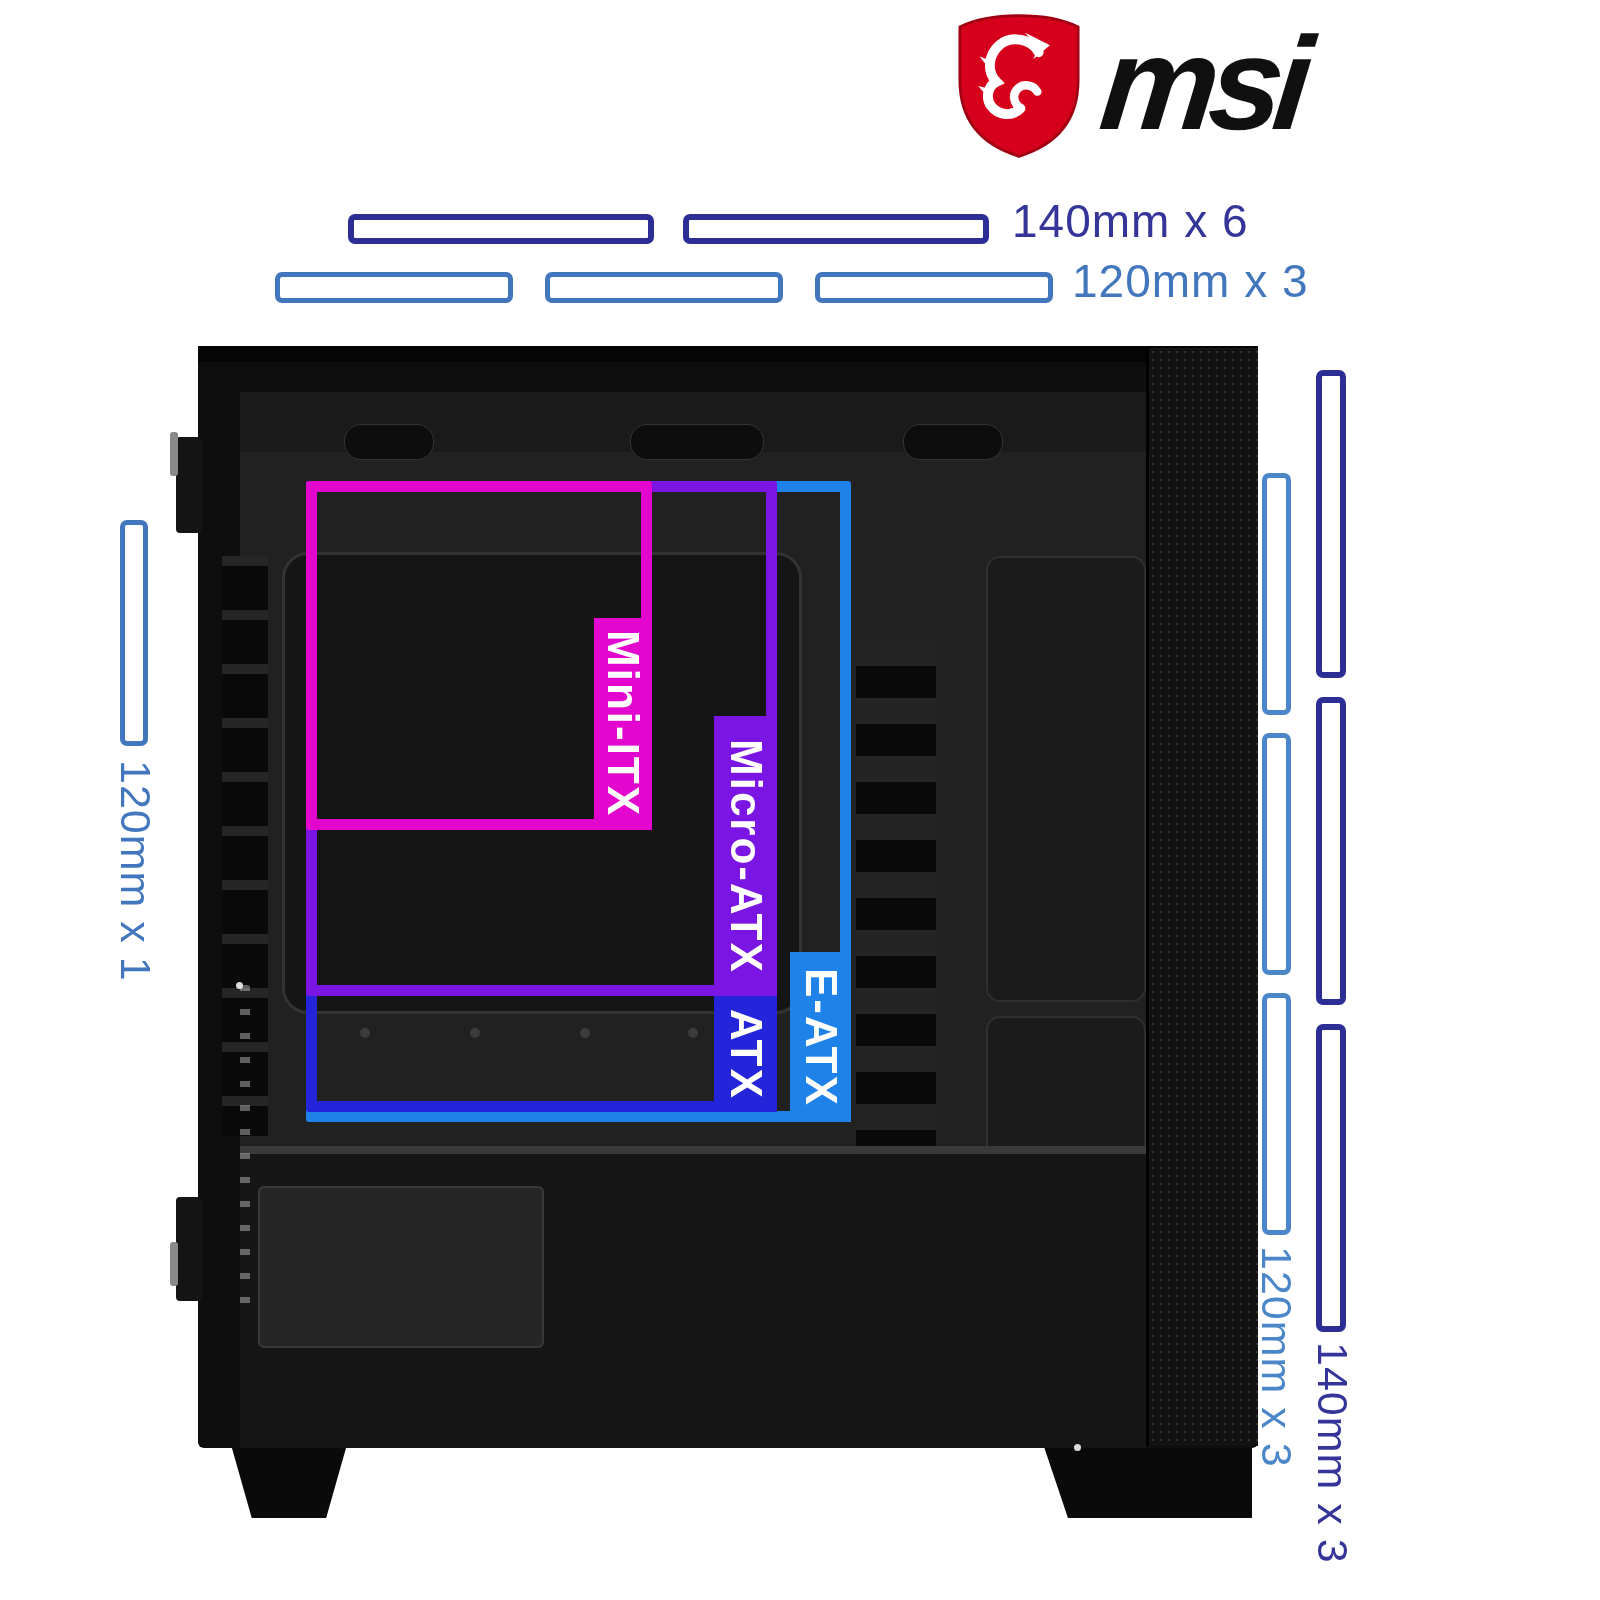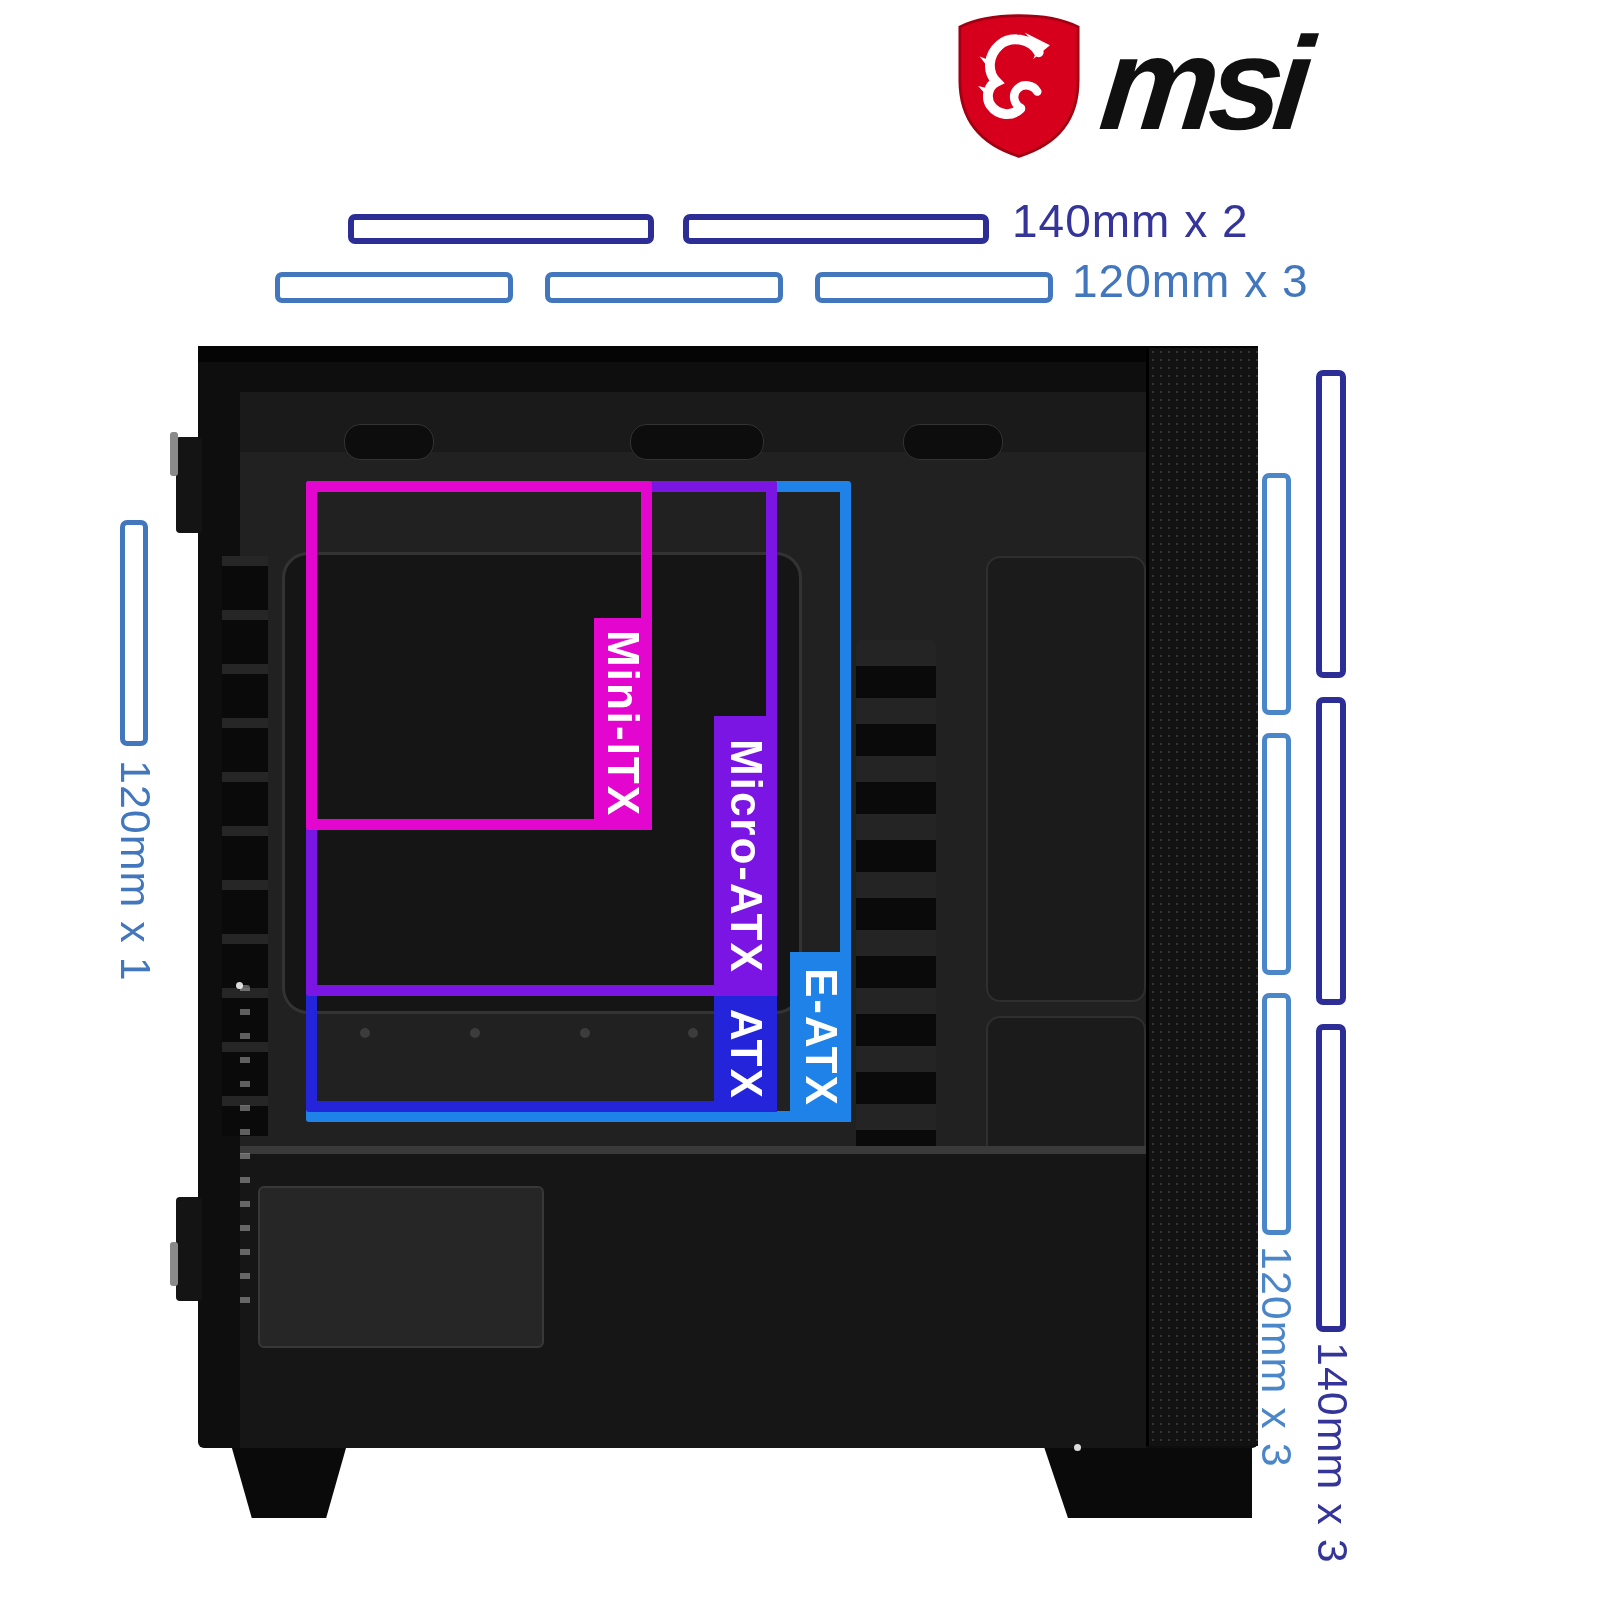--- a/index.html
+++ b/index.html
@@ -43,21 +43,21 @@
         <path d="M30,36 L22,33 L29,42 Z" fill="#ffffff"></path>
         <path d="M29,56 L21,54 L28,62 Z" fill="#ffffff"></path>
         <circle cx="52" cy="31" r="3" fill="#d6001c"></circle>
       </g>
     </svg>
   </div>
   <div class="wordmark" style="left: 1102px; top: 24px; color: rgb(16, 16, 16);">msi</div>
 
   <div class="fan-rect" style="left: 348px; top: 214px; width: 306px; height: 30px; border-color: rgb(45, 45, 150);"></div>
   <div class="fan-rect" style="left: 683px; top: 214px; width: 306px; height: 30px; border-color: rgb(45, 45, 150);"></div>
-  <div class="fan-label" style="left: 1012px; top: 194px; color: rgb(52, 52, 153);">140mm x 2</div>
+  <div class="fan-label" style="left: 1012px; top: 194px; color: rgb(52, 52, 153);">140mm x 6</div>
 
   <div class="fan-rect thin" style="left: 275px; top: 272px; width: 238px; height: 31px; border-color: rgb(67, 119, 189);"></div>
   <div class="fan-rect thin" style="left: 545px; top: 272px; width: 238px; height: 31px; border-color: rgb(67, 119, 189);"></div>
   <div class="fan-rect thin" style="left: 815px; top: 272px; width: 238px; height: 31px; border-color: rgb(67, 119, 189);"></div>
   <div class="fan-label" style="left: 1072px; top: 254px; color: rgb(67, 119, 189);">120mm x 3</div>
 
   <div class="case-part" style="left:198px;top:346px;width:1060px;height:1102px;background:#0e0e0e;border-radius:6px;"></div>
   <div class="case-part" style="left:198px;top:346px;width:1060px;height:16px;background:#050505;"></div>
 
   <div class="case-part" style="left:176px;top:437px;width:26px;height:96px;background:#141414;border-radius:4px;"></div>

